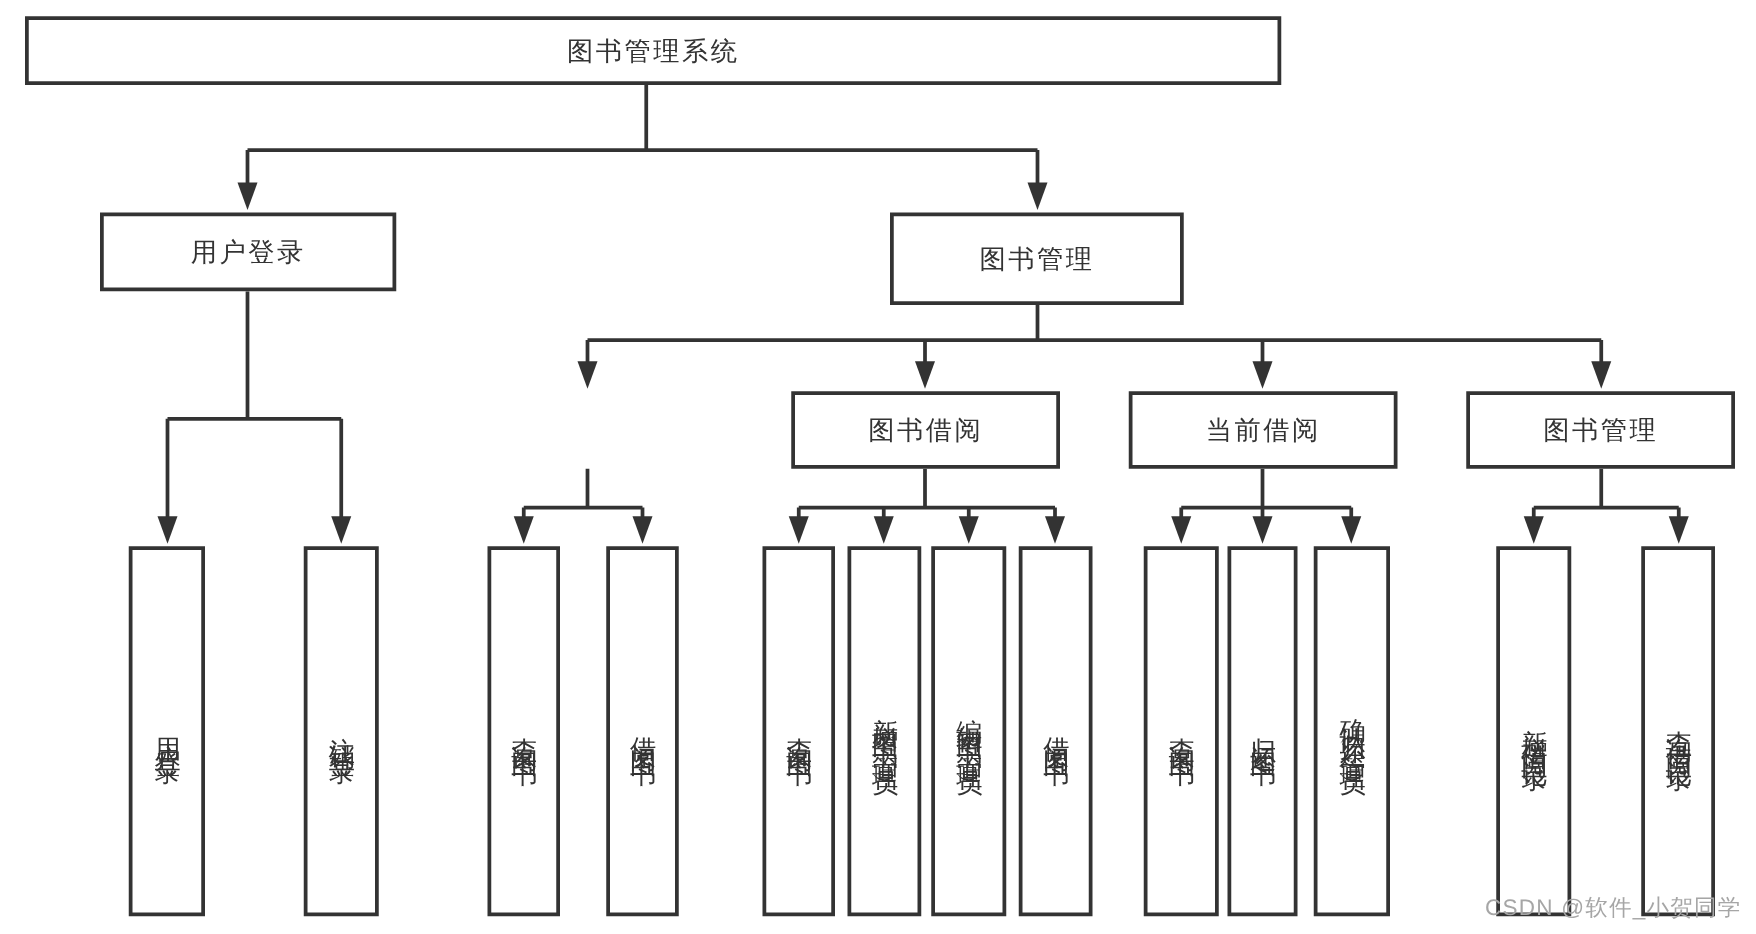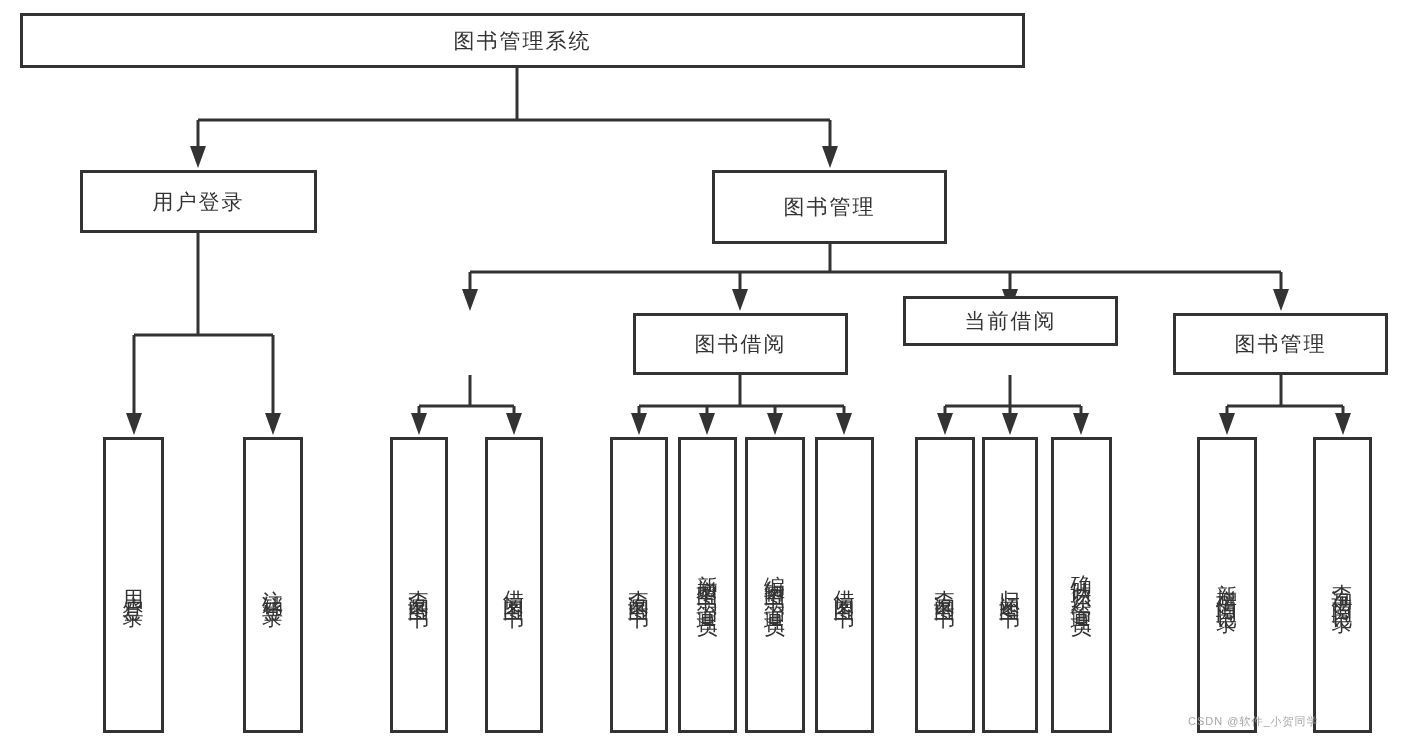--- a/index.html
+++ b/index.html
@@ -44,21 +44,21 @@
     letter-spacing: 6px;
     font-size: 21px;
     line-height: 1;
   }
   .watermark {
     position: absolute;
     left: 1188px;
     top: 714px;
     width: 210px;
     color: var(--watermark);
-    font-size: 11px;
+    font-size: 18px;
     letter-spacing: 1px;
     white-space: nowrap;
     z-index: 3;
   }
 </style>
 </head>
 <body>
 
 <div class="canvas">
 
@@ -151,21 +151,21 @@
       <polygon points="1343,435 1335,413 1351,413"></polygon>
     </g>
   </svg>
 
   <div class="box" style="left:20px; top:13px; width:1005px; height:55px;">图书管理系统</div>
 
   <div class="box" style="left:80px; top:170px; width:237px; height:63px;">用户登录</div>
   <div class="box" style="left:712px; top:170px; width:235px; height:74px;">图书管理</div>
 
   <div class="box" style="left:633px; top:313px; width:215px; height:62px;">图书借阅</div>
-  <div class="box" style="left:903px; top:296px; width:215px; height:50px;">当前借阅</div>
+  <div class="box" style="left:903px; top:313px; width:215px; height:62px;">当前借阅</div>
   <div class="box" style="left:1173px; top:313px; width:215px; height:62px;">图书管理</div>
 
   <div class="box leaf" style="left:103px; top:437px; width:61px; height:296px;">用户登录</div>
   <div class="box leaf" style="left:243px; top:437px; width:60px; height:296px;">注销登录</div>
 
   <div class="box leaf" style="left:390px; top:437px; width:58px; height:296px;">查询图书</div>
   <div class="box leaf" style="left:485px; top:437px; width:58px; height:296px;">借阅图书</div>
 
   <div class="box leaf" style="left:610px; top:437px; width:58px; height:296px;">查询图书</div>
   <div class="box leaf" style="left:678px; top:437px; width:59px; height:296px;">新增图书（管理员）</div>

